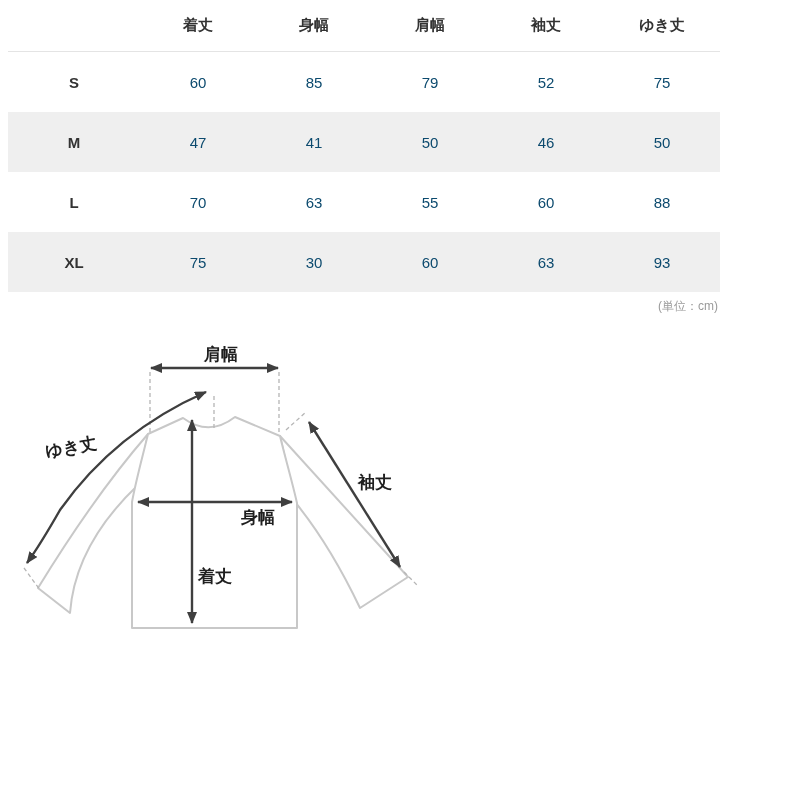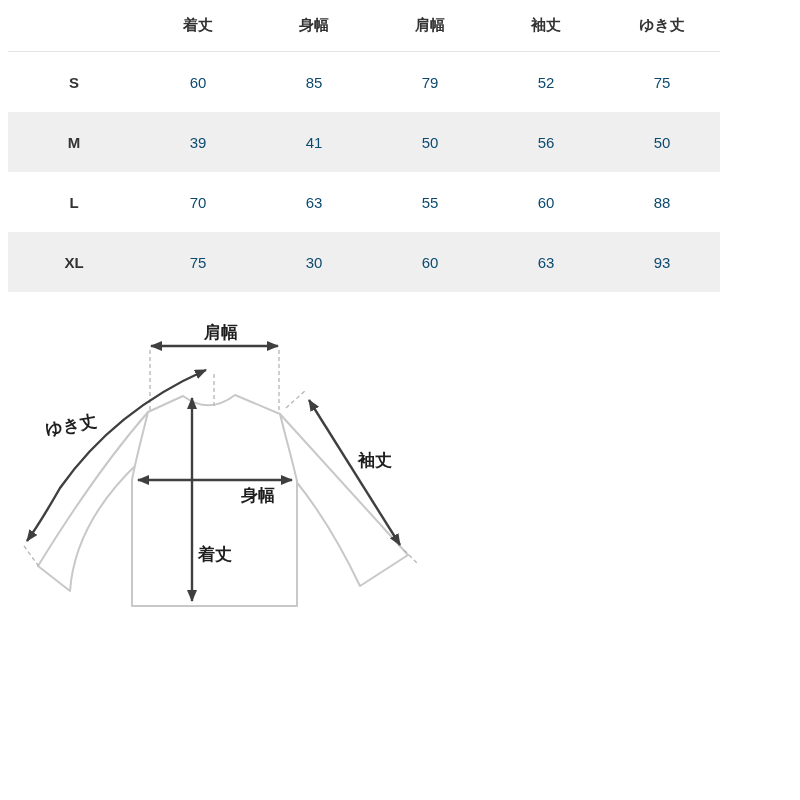--- a/index.html
+++ b/index.html
@@ -65,24 +65,24 @@
       <div class="cell size">S</div>
       <div class="cell val">60</div>
       <div class="cell val">85</div>
       <div class="cell val">79</div>
       <div class="cell val">52</div>
       <div class="cell val">75</div>
     </div>
 
     <div class="tr row alt">
       <div class="cell size">M</div>
-      <div class="cell val">39</div>
+      <div class="cell val">47</div>
       <div class="cell val">41</div>
       <div class="cell val">50</div>
-      <div class="cell val">56</div>
+      <div class="cell val">46</div>
       <div class="cell val">50</div>
     </div>
 
     <div class="tr row">
       <div class="cell size">L</div>
       <div class="cell val">70</div>
       <div class="cell val">63</div>
       <div class="cell val">55</div>
       <div class="cell val">60</div>
       <div class="cell val">88</div>
@@ -91,20 +91,21 @@
     <div class="tr row alt">
       <div class="cell size">XL</div>
       <div class="cell val">75</div>
       <div class="cell val">30</div>
       <div class="cell val">60</div>
       <div class="cell val">63</div>
       <div class="cell val">93</div>
     </div>
   </div>
 
+  <div class="unit-note">(単位：cm)</div>
 
   <div class="diagram-wrap">
     <svg width="440" height="320" viewBox="0 330 440 320" xmlns="http://www.w3.org/2000/svg">
       <defs>
         <marker id="ah" markerUnits="userSpaceOnUse" markerWidth="13" markerHeight="11" refX="11" refY="5" orient="auto-start-reverse">
           <path d="M0,0 L12,5 L0,10 Z" fill="#3f3f3f"></path>
         </marker>
       </defs>
 
       <g>

